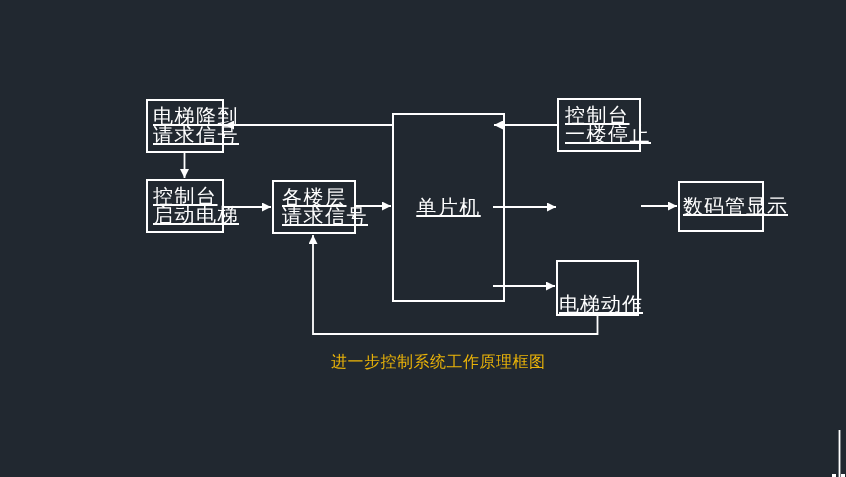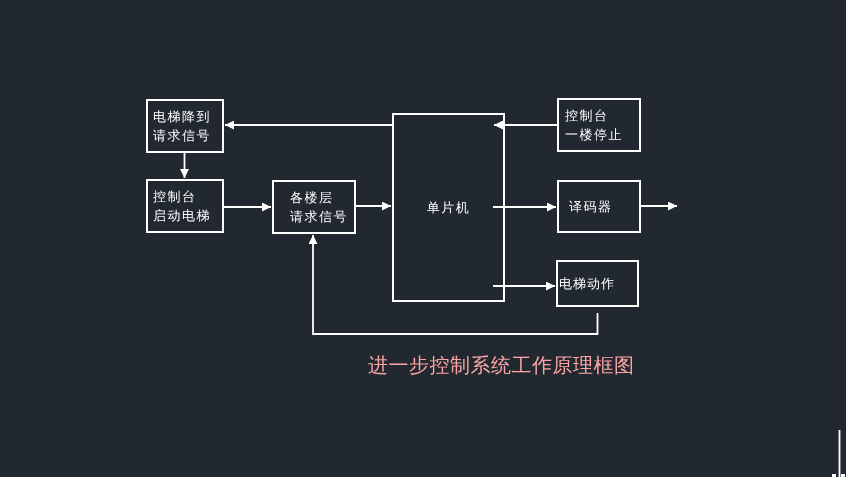--- a/index.html
+++ b/index.html
@@ -23,43 +23,43 @@
     height: 477px;
   }
   .dbox {
     position: absolute;
     box-sizing: border-box;
     border: 2px solid #ffffff;
     color: #ffffff;
     display: flex;
     flex-direction: column;
     justify-content: center;
-    font-size: 13px;
+    font-size: 20px;
     letter-spacing: 1.5px;
     line-height: 19px;
     white-space: nowrap;
+    text-decoration: underline;
   }
   .dbox span { display: block; }
   #b-elevator-down   { left: 146px; top:  99px; width: 78px; height: 54px; padding-left: 5px; }
   #b-console-start   { left: 146px; top: 179px; width: 78px; height: 54px; padding-left: 5px; }
-  #b-floor-request   { left: 272px; top: 180px; width: 84px; height: 54px; padding-left: 16px; }
+  #b-floor-request   { left: 272px; top: 180px; width: 84px; height: 54px; padding-left: 8px; }
   #b-mcu             { left: 392px; top: 113px; width: 113px; height: 189px; text-align: center; }
   #b-console-stop    { left: 557px; top:  98px; width: 84px; height: 54px; padding-left: 6px; }
   #b-decoder         { left: 557px; top: 180px; width: 84px; height: 53px; padding-left: 10px; }
   #b-display         { left: 678px; top: 181px; width: 86px; height: 51px; padding-left: 3px; letter-spacing: 1px; }
-  #b-action          { left: 556px; top: 260px; width: 83px; height: 47px; padding-left: 1px; letter-spacing: 1px; }
+  #b-action          { left: 556px; top: 260px; width: 83px; height: 56px; padding-left: 1px; letter-spacing: 1px; justify-content: flex-end; }
   #caption {
     position: absolute;
     left: 331px;
     top: 352px;
-    color: #fca5a5;
-    font-size: 20px;
+    color: #eab308;
+    font-size: 16px;
     letter-spacing: 0.5px;
     white-space: nowrap;
-    margin-left: 37px;
   }
 </style>
 </head>
 <body>
 
 <div id="canvas">
 
   <svg id="connector-layer" viewBox="0 0 846 477" xmlns="http://www.w3.org/2000/svg">
     <defs>
       <marker id="arr" viewBox="0 0 10 10" refX="10" refY="5" markerUnits="userSpaceOnUse" markerWidth="12" markerHeight="9" orient="auto">
@@ -109,24 +109,24 @@
 
   <div class="dbox" id="b-mcu">
     <span>单片机</span>
   </div>
 
   <div class="dbox" id="b-console-stop">
     <span>控制台</span>
     <span>一楼停止</span>
   </div>
 
-  <div class="dbox" id="b-decoder">
-    <span>译码器</span>
+
+  <div class="dbox" id="b-display">
+    <span>数码管显示</span>
   </div>
-
 
   <div class="dbox" id="b-action">
     <span>电梯动作</span>
   </div>
 
   <div id="caption">进一步控制系统工作原理框图</div>
 
 </div>
 
 </body></html>

